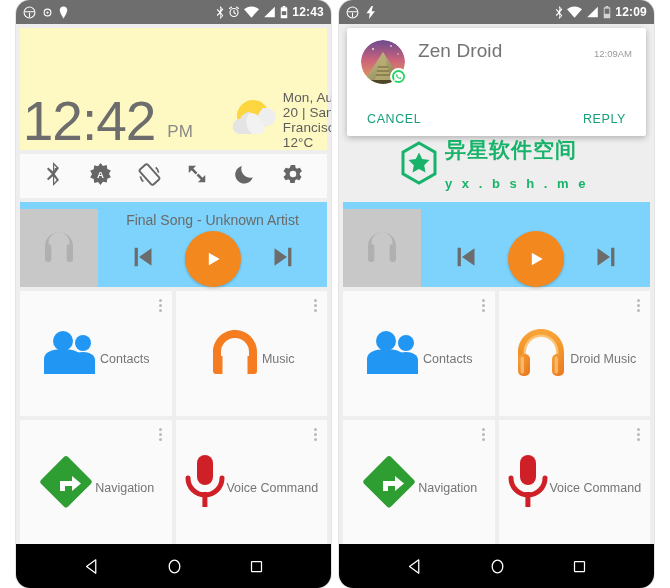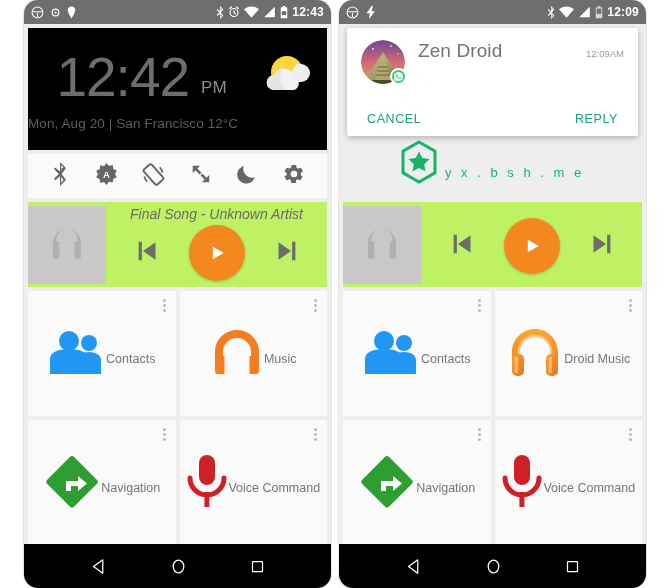--- a/index.html
+++ b/index.html
@@ -8,21 +8,21 @@
     background: #ffffff;
     font-family: "Liberation Sans", sans-serif;
     overflow: hidden;
   }
   .stage {
     position: relative;
     width: 670px; height: 588px;
     background: #fff;
     display: flex;
     gap: 8px;
-    padding: 0 24px;
+    padding: 0 16px;
   }
 
   
   .phone {
     position: relative;
     width: 323px;
     height: 588px;
     background: #eeeeee;
     border-radius: 14px;
     overflow: hidden;
@@ -53,26 +53,26 @@
     background: #eeeeee;
     display: flex;
     flex-direction: column;
     padding: 4px 4px 0 4px;
     gap: 4px;
     overflow: hidden;
   }
 
   
   .clockcard {
-    background: #000000;
+    background: #fef9c3;
     height: 122px;
     position: relative;
     display: flex;
-    flex-direction: column;
-    align-items: flex-start;
+    flex-direction: row;
+    align-items: flex-end;
     justify-content: center;
     flex: 0 0 auto;
   }
   .clockrow { display: flex; align-items: flex-end; justify-content: center; width:100%; padding-left: 18px;}
   .clock-time {
     font-size: 55px;
     line-height: 58px;
     color: #6d6d6d;
     font-weight: 300;
     letter-spacing: -1px;
@@ -99,27 +99,26 @@
     display: flex;
     align-items: center;
     justify-content: space-around;
     padding: 0 10px;
     flex: 0 0 auto;
   }
   .qs-ico { opacity: .92; cursor: pointer; }
 
   
   .media {
-    background: #bef264;
+    background: #7dd3fc;
     height: 85px;
     display: flex;
-    align-items: flex-start;
+    align-items: flex-end;
     flex: 0 0 auto;
     position: relative;
-    font-style: italic;
   }
   .albumart {
     width: 78px; height: 78px;
     background: #c8c8c8;
     flex: 0 0 auto;
     display: flex; align-items: center; justify-content: center;
     margin-top: 4px;
   }
   .media-right {
     flex: 1 1 auto;
@@ -261,21 +260,21 @@
     z-index: 9;
     pointer-events: none;
   }
   .wm-text { display: flex; flex-direction: column; line-height: 1; }
   .wm-cn {
     font-size: 21px; font-weight: bold; color: #18b36a;
     letter-spacing: 1px;
     font-family: "DejaVu Sans", sans-serif;
   }
   .wm-url {
-    font-size: 13px; font-weight: normal; color: #18b36a;
+    font-size: 13px; font-weight: bold; color: #18b36a;
     letter-spacing: 3px; margin-top: 16px;
   }
 </style>
 </head>
 <body>
 
 <div class="stage">
 
   <div class="phone">
 
@@ -695,20 +694,21 @@
         </div>
 
         <div class="watermark">
           <span>
             <svg width="40" height="44" viewBox="0 0 40 44">
               <path d="M20 2l16 9.2v21.6L20 42 4 32.8V11.2L20 2z" fill="none" stroke="#18b36a" stroke-width="3"></path>
               <path d="M20 11.5l3.2 6.6 7.3 1-5.3 5.1 1.3 7.2-6.5-3.4-6.5 3.4 1.3-7.2-5.3-5.1 7.3-1L20 11.5z" fill="#18b36a"></path>
             </svg>
           </span>
           <span class="wm-text">
+            <span class="wm-cn">异星软件空间</span>
             <span class="wm-url">y x . b s h . m e</span>
           </span>
         </div>
       </div>
 
     </div>
 
     <div class="navbar">
       <span class="navbtn">
         <svg width="17" height="17" viewBox="0 0 24 24">

